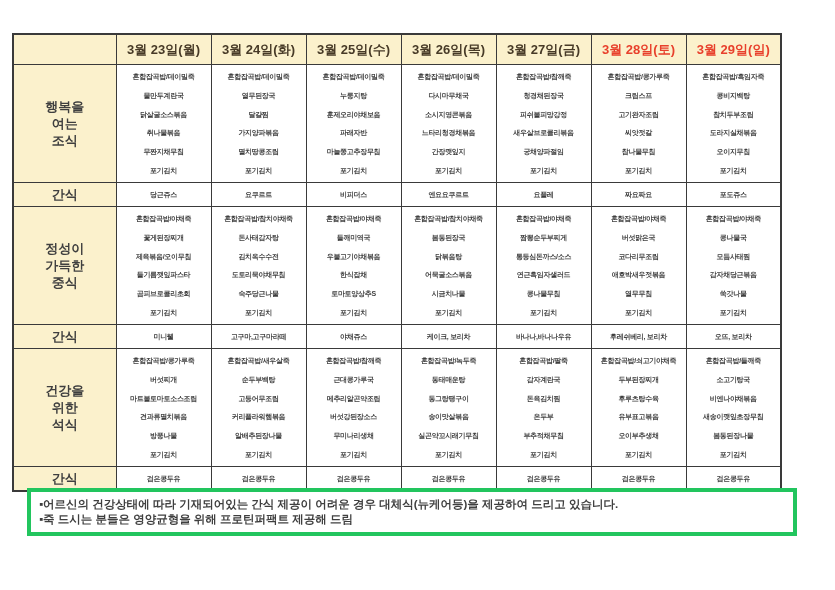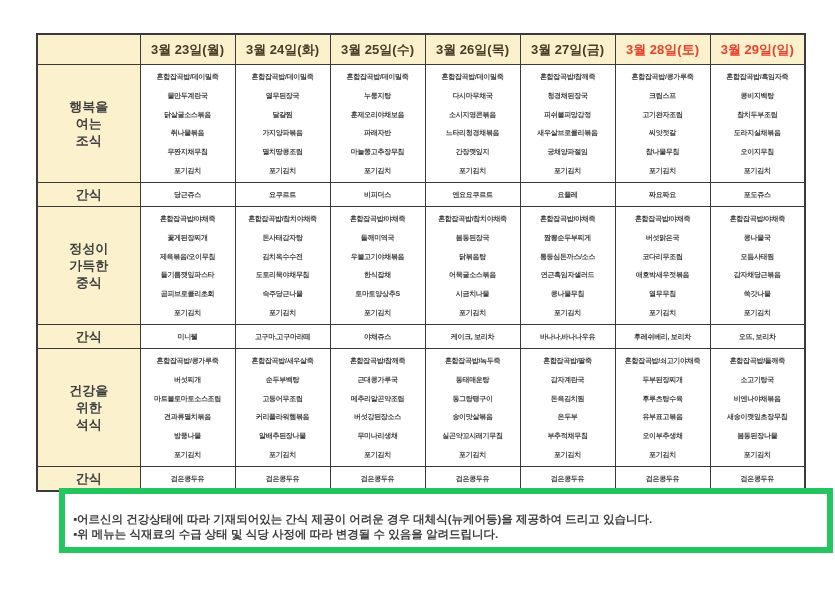--- a/index.html
+++ b/index.html
@@ -3,21 +3,21 @@
 <meta charset="utf-8">
 <style>
   html,body{margin:0;padding:0;}
   body{
     width:835px;height:590px;background:#ffffff;
     font-family:"Liberation Sans","DejaVu Sans",sans-serif;
     color:#3f3f3f;overflow:hidden;
   }
   .sheet{position:relative;width:835px;height:590px;}
   table.menu{
-    position:absolute;left:36px;top:33px;
+    position:absolute;left:12px;top:33px;
     border-collapse:collapse;table-layout:fixed;width:770px;
     border:2px solid #3a3a3a;
   }
   table.menu td, table.menu th{
     border:1px solid #3a3a3a;
     padding:0;vertical-align:middle;text-align:center;
     font-weight:700;color:#3f3f3f;
   }
   col.lbl{width:103px;}
   col.day{width:95px;}
@@ -35,23 +35,23 @@
     display:flex;flex-direction:column;justify-content:space-evenly;
     height:117px;
   }
   .menu-line{
     font-size:12px;white-space:nowrap;overflow:hidden;line-height:15px;
   }
   tr.snack td{height:23px;}
   .snack-text{font-size:12px;white-space:nowrap;overflow:hidden;}
   .notes{
     position:absolute;left:27px;top:488px;width:746px;
-    border:6px solid #22c55e;
-    padding:18px 8px 6px 8px;
-    font-size:11.5px;font-weight:700;color:#3f3f3f;margin-left:32px;
+    border:4px solid #22c55e;
+    padding:5px 8px 6px 8px;
+    font-size:11.5px;font-weight:700;color:#3f3f3f;
   }
   .note-line{line-height:14.5px;white-space:nowrap;overflow:hidden;}
 </style>
 </head>
 <body>
 
 <div class="sheet">
 
   <table class="menu">
     <colgroup>
@@ -382,16 +382,16 @@
           </td>
           <td>
             <div class="snack-text fit" style="font-size: 7px; letter-spacing: -0.3px;">검은콩두유</div>
           </td>
         </tr>
       </tbody>
   </table>
 
   <div class="notes">
     <div class="note-line">▪어르신의 건강상태에 따라 기재되어있는 간식 제공이 어려운 경우 대체식(뉴케어등)을 제공하여 드리고 있습니다.</div>
-    <div class="note-line">▪위 메뉴는 식재료의 수급 상태 및 식당 사정에 따라 변경될 수 있음을 알려드립니다.</div>
+    <div class="note-line">▪죽 드시는 분들은 영양균형을 위해 프로틴퍼팩트 제공해 드림</div>
   </div>
 
 </div>
 
 </body></html>

